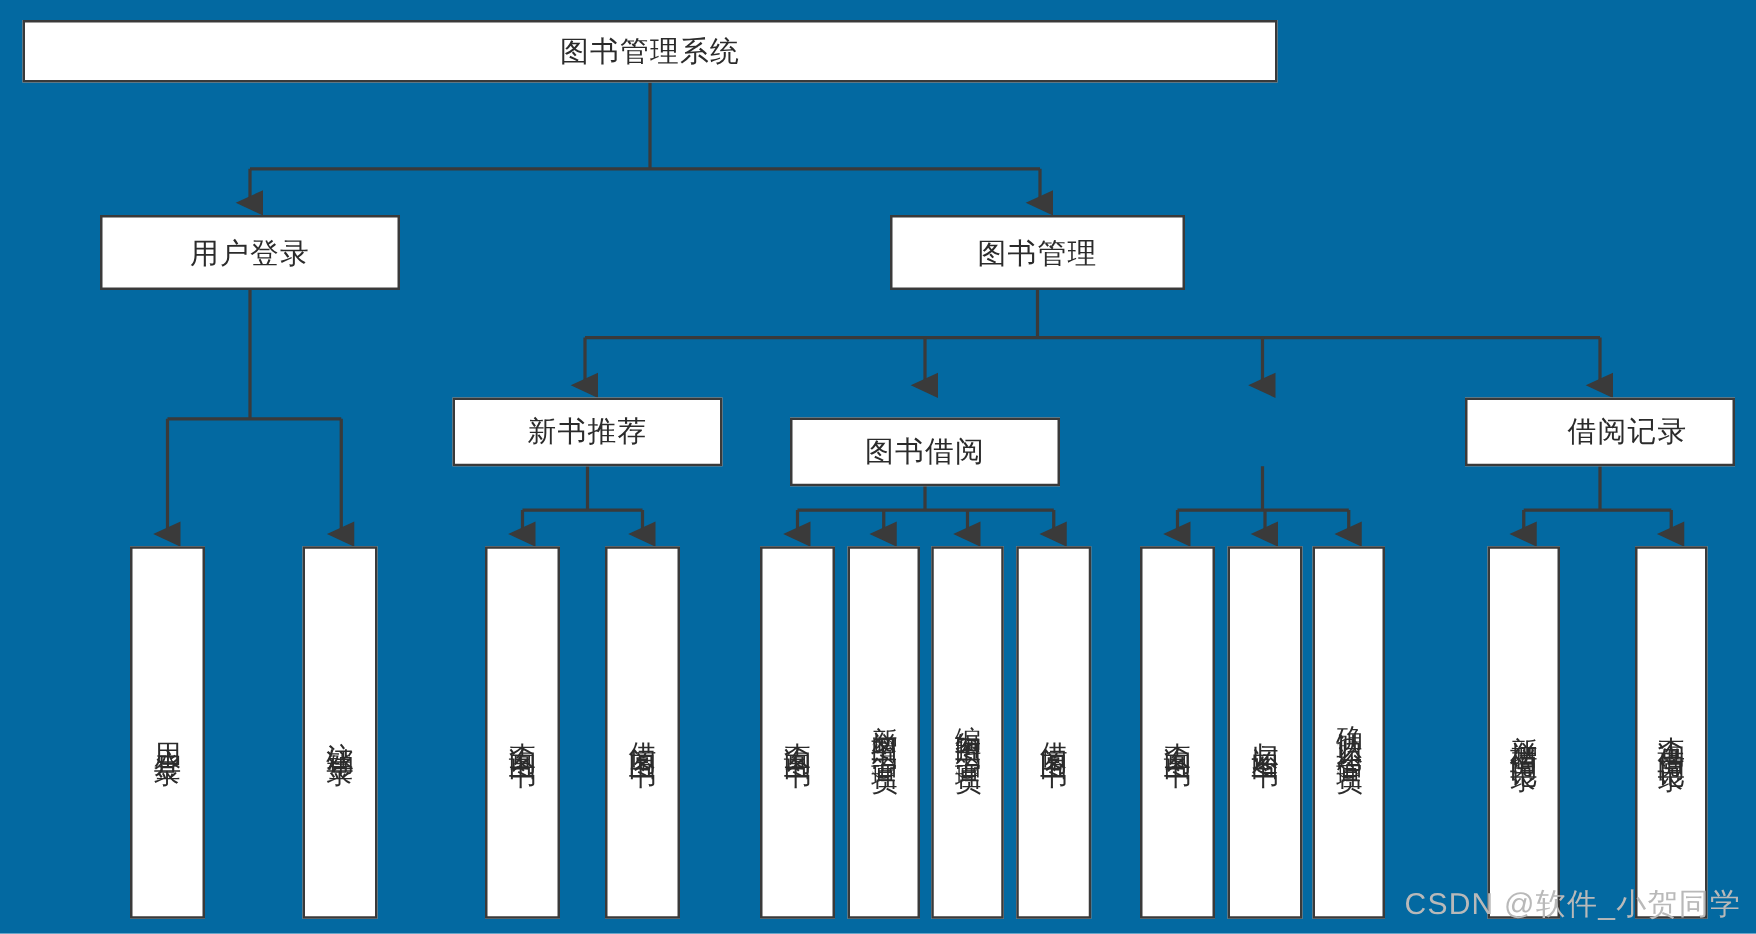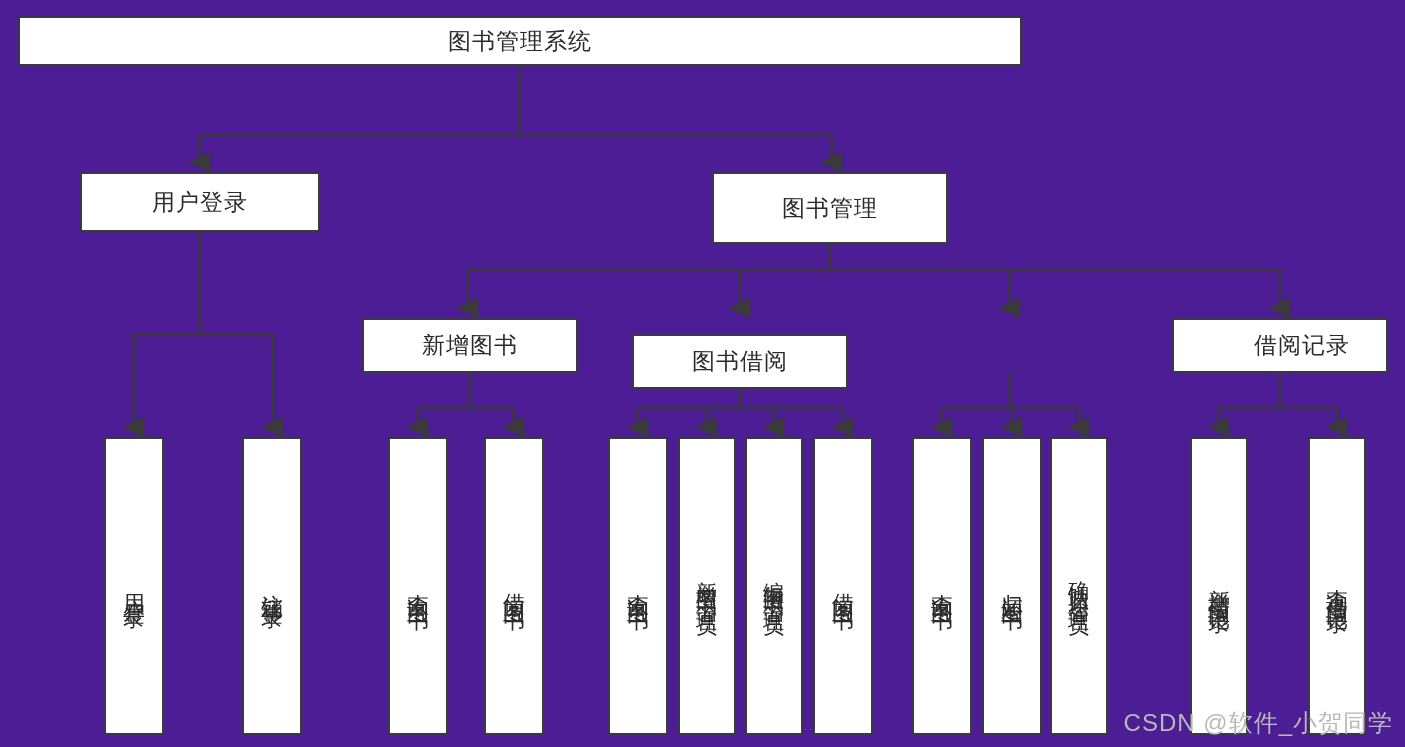--- a/index.html
+++ b/index.html
@@ -7,21 +7,21 @@
     padding: 0;
     background: #ffffff;
   }
   body {
     font-family: "Liberation Sans", "DejaVu Sans", sans-serif;
   }
   #canvas {
     position: relative;
     width: 1405px;
     height: 747px;
-    background: #4c1d95;
+    background: #0369a1;
     overflow: hidden;
   }
   #edges {
     position: absolute;
     left: 0;
     top: 0;
     width: 1405px;
     height: 747px;
     pointer-events: none;
   }
@@ -121,33 +121,33 @@
   </svg>
 
   <div class="node h-node" style="left:18px; top:16px; width:1004px; height:50px;">
     <span class="h-label">图书管理系统</span>
   </div>
 
   <div class="node h-node" style="left:80px; top:172px; width:240px; height:60px;">
     <span class="h-label">用户登录</span>
   </div>
 
-  <div class="node h-node" style="left:712px; top:172px; width:236px; height:72px;">
+  <div class="node h-node" style="left:712px; top:172px; width:236px; height:60px;">
     <span class="h-label">图书管理</span>
   </div>
 
   <div class="node v-node" style="left:104px; top:437px; width:60px; height:298px;">
     <span class="v-label">用户登录</span>
   </div>
   <div class="node v-node" style="left:242px; top:437px; width:60px; height:298px;">
     <span class="v-label">注销登录</span>
   </div>
 
   <div class="node h-node" style="left:362px; top:318px; width:216px; height:55px;">
-    <span class="h-label">新增图书</span>
+    <span class="h-label">新书推荐</span>
   </div>
   <div class="node h-node" style="left:632px; top:318px; width:216px; height:55px;margin-top:16px;">
     <span class="h-label">图书借阅</span>
   </div>
   <div class="node h-node" style="left:1172px; top:318px; width:216px; height:55px;padding-left:44px;">
     <span class="h-label">借阅记录</span>
   </div>
 
   <div class="node v-node" style="left:388px; top:437px; width:60px; height:298px;">
     <span class="v-label">查询图书</span>

